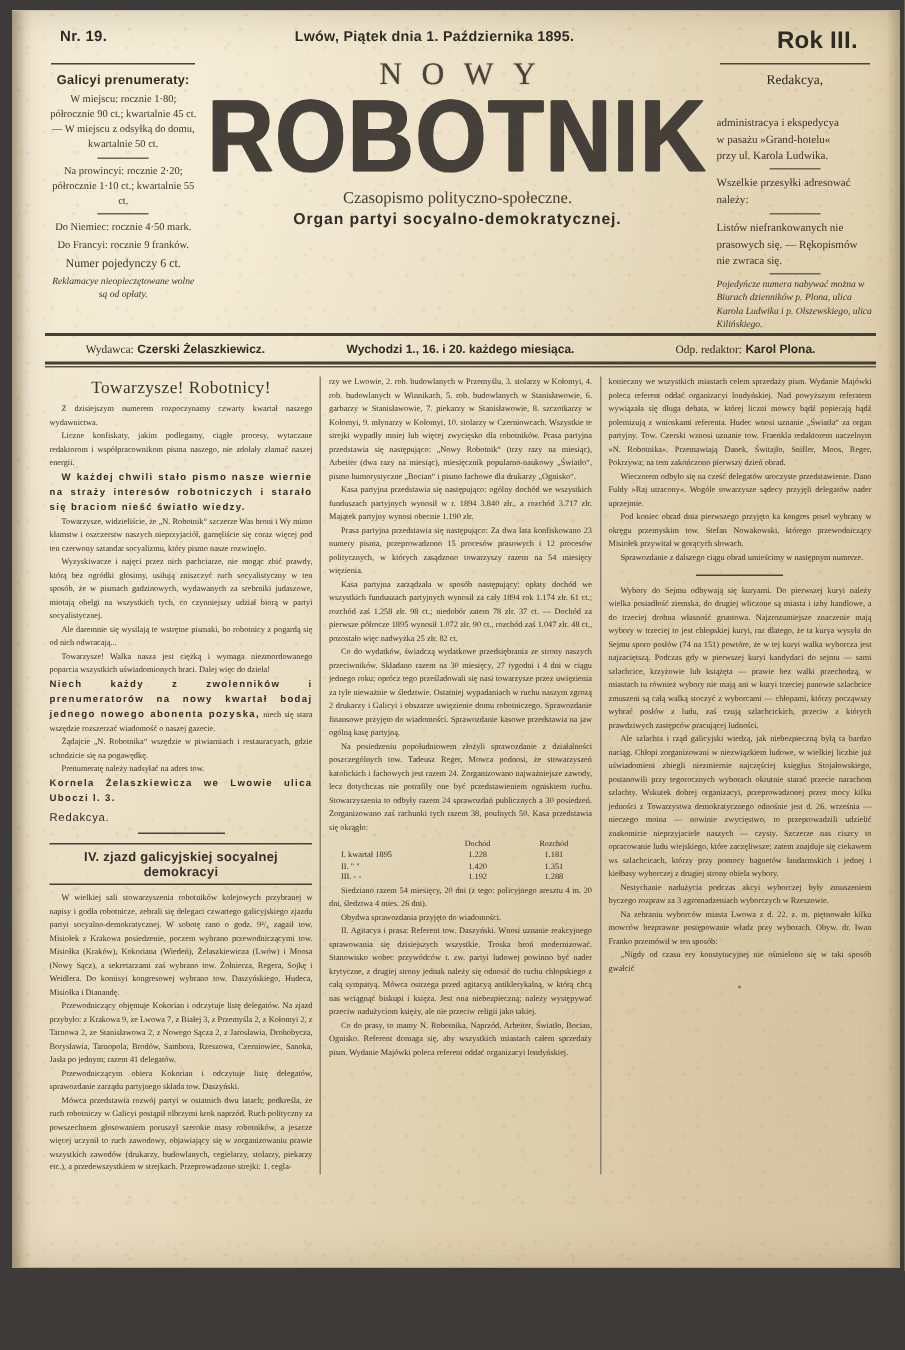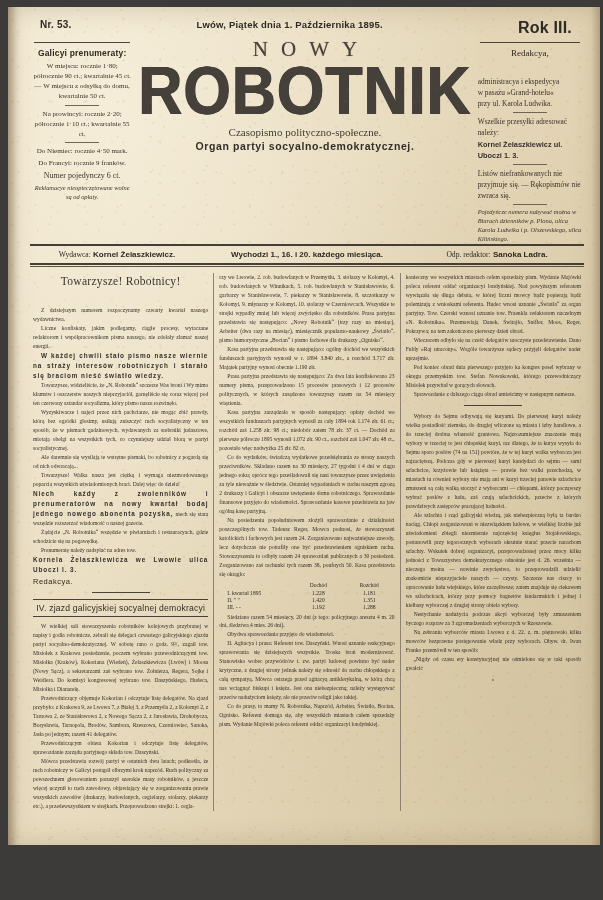--- a/index.html
+++ b/index.html
@@ -108,33 +108,33 @@
   .col{width:179px;padding:0 5px;}
   .col.c2,.col.c3{border-left:1px solid #8d8membrane;}
   .col.c2,.col.c3{border-left:1px solid #8d8272;}
   .art{
     font-family:"Liberation Serif",serif;font-size:5.55px;line-height:1.62;
     text-align:justify;color:#342f28;hyphens:auto;
   }
   .art p{margin:0;text-indent:8px;}
   .callhead{
     font-family:"Liberation Serif",serif;font-size:11.5px;text-align:center;
-    color:#3b352c;margin:2px 0 19px;letter-spacing:.3px;
+    color:#3b352c;margin:2px 0 4px;letter-spacing:.3px;
   }
   .bold-lead{font-family:"Liberation Sans",sans-serif;font-weight:bold;font-size:6.4px;
              letter-spacing:.9px;line-height:1.5;display:inline;}
   .sign{font-family:"Liberation Sans",sans-serif;font-size:7.5px;
         font-weight:normal;letter-spacing:.5px;margin-top:2px;padding-right:6px;}
   .shortrule{border-top:1.6px solid #4a4339;width:58px;margin:6px auto;}
 
   .boxhead{
     border-top:1.6px solid #464038;border-bottom:1.6px solid #464038;
     padding:3px 0 3px;margin:6px 0 5px;
   }
-  .boxhead .t{font-family:"Liberation Sans",sans-serif;font-weight:normal;font-size:8.6px;
+  .boxhead .t{font-family:"Liberation Sans",sans-serif;font-weight:bold;font-size:8.6px;
               text-align:center;letter-spacing:.2px;color:#322d26;}
   .secthead{
     font-family:"Liberation Sans",sans-serif;font-weight:bold;font-size:12px;
     text-align:center;margin:5px 0 5px;color:#332e27;letter-spacing:.2px;
   }
   
   table.fin{width:100%;border-collapse:collapse;font-size:5.6px;margin:3px 0 2px;}
   table.fin th{font-weight:normal;font-size:5.4px;text-align:center;padding:0 0 1px;}
   table.fin td{padding:.6px 0;}
   table.fin td.lbl{text-align:left;padding-left:8px;white-space:nowrap;}
@@ -146,21 +146,21 @@
 </style>
 </head>
 <body>
 
 <div id="scan">
   <div id="page">
     <div class="grain"></div>
     <div class="inner">
 
       <div class="topline">
-        <div class="issue-no">Nr. 53.</div>
+        <div class="issue-no">Nr. 19.</div>
         <div class="dateline">Lwów, Piątek dnia 1. Października 1895.</div>
         <div class="year-no">Rok III.</div>
       </div>
 
       <div class="headgrid">
 
         <div class="headcol">
           <div class="hrule"></div>
           <div class="sub-title">Galicyi prenumeraty:</div>
           <div class="terms">
@@ -184,39 +184,38 @@
 
         <div class="headcol r">
           <div class="hrule"></div>
           <div class="redtitle">Redakcya,</div>
           <div class="redbody">
             <div>administracya i ekspedycya</div>
             <div>w pasażu »Grand-hotelu«</div>
             <div>przy ul. Karola Ludwika.</div>
             <div class="dash"></div>
             <div>Wszelkie przesyłki adresować należy:</div>
-            <div style="font-family:'Liberation Sans',sans-serif;font-weight:bold;font-size:7.4px">Kornel Żelaszkiewicz ul. Uboczi 1. 3.</div>
-            <div class="dash"></div>
-            <div>Listów niefrankowanych nie przyjmuje się. — Rękopismów nie zwraca się.</div>
+            <div class="dash"></div>
+            <div>Listów niefrankowanych nie prasowych się. — Rękopismów nie zwraca się.</div>
             <div class="dash"></div>
             <div class="ital">Pojedyńcze numera nabywać można w Biurach dzienników p. Plona, ulica Karola Ludwika i p. Olszewskiego, ulica Kilińskiego.</div>
           </div>
         </div>
       </div>
 
       <div class="rule-thick"></div>
       <div class="imprint">
         <div class="l">
           <span class="lab">Wydawca:</span>
-          <span>Kornel Żelaszkiewicz.</span>
+          <span>Czerski Żelaszkiewicz.</span>
         </div>
         <div class="c">Wychodzi 1., 16. i 20. każdego miesiąca.</div>
         <div class="r">
           <span class="lab">Odp. redaktor:</span>
-          <span>Sanoka Ladra.</span>
+          <span>Karol Plona.</span>
         </div>
       </div>
       <div class="rule-thick"></div>
       <div class="rule-thin"></div>
 
       <div class="cols">
 
         <div class="col c1">
           <div class="callhead">Towarzysze! Robotnicy!</div>
           <div class="art">

